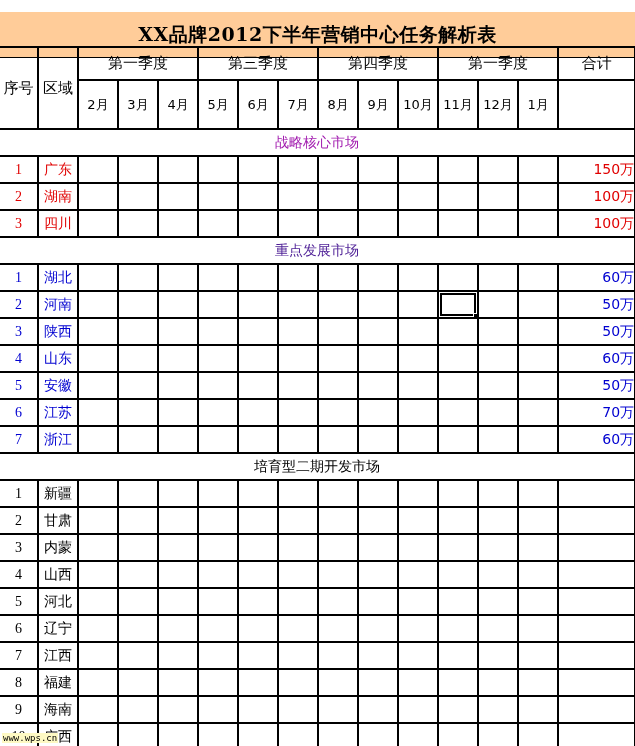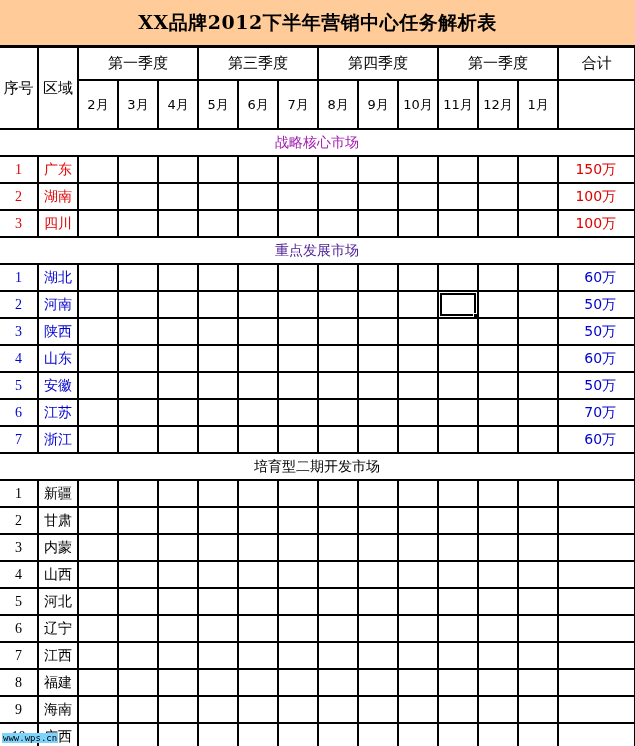--- a/index.html
+++ b/index.html
@@ -1,34 +1,34 @@
 <!DOCTYPE html>
 <html><head>
 <meta charset="utf-8">
 <style>
   html, body { margin:0; padding:0; background:#fff; }
   body { width:635px; height:746px; overflow:hidden; position:relative; font-family:"DejaVu Sans", sans-serif; }
-  .title { position:absolute; left:0; top:0; width:635px; height:46px; background:#FFCC99; border-bottom:1px solid #000; box-sizing:border-box;
+  .title { position:absolute; left:0; top:12px; width:635px; height:46px; background:#FFCC99; border-bottom:1px solid #000; box-sizing:border-box;
            display:flex; align-items:center; justify-content:center; font-family:"DejaVu Serif", serif; font-weight:bold; font-size:19px; color:#000; letter-spacing:0.5px; }
   table { position:absolute; left:0; top:46px; border-collapse:collapse; table-layout:fixed; width:635px; }
   td { border:2px solid #000; padding:0; text-align:center; font-size:14px; color:#000; overflow:hidden; white-space:nowrap; box-sizing:border-box; }
   tr.h1 td { height:33px; font-size:15px; }
   tr.h2 td { height:49px; font-size:13px; }
   tr.sec td { height:27px; font-size:14px; border-left:none; border-right:2px solid #000; }
   tr.row td { height:27px; }
   td.seq { text-align:center; }
   .red td { color:#e00000; }
   .blue td { color:#0000d0; }
   tr.sec.red td { color:#a21caf; }
   tr.sec.blue td { color:#4c1d95; }
-  td.total { text-align:right; padding-right:18px; }
+  td.total { text-align:right; }
   td.sel { position:relative; }
   td.sel::after { content:""; position:absolute; left:1px; top:1px; right:1px; bottom:1px; border:2px solid #000; box-shadow:inset 0 0 0 1px #fff; }
   td.sel .handle { position:absolute; right:-3px; bottom:-3px; width:5px; height:5px; background:#000; border:1px solid #fff; z-index:2; }
-  .watermark { position:absolute; left:2px; top:733px; font-family:"DejaVu Sans Mono", monospace; font-size:9px; color:#000; background:#7dd3fc; padding:0 1px; text-decoration:none; z-index:5; }
+  .watermark { position:absolute; left:2px; top:733px; font-family:"DejaVu Sans Mono", monospace; font-size:9px; color:#000; background:#fef9c3; padding:0 1px; text-decoration:none; z-index:5; }
   td.first { border-left:none;font-family:Liberation Serif, serif; }
 </style>
 </head>
 <body>
 
 <div class="title">XX品牌2012下半年营销中心任务解析表</div>
 
 <table>
   <colgroup>
     <col style="width:38px">

